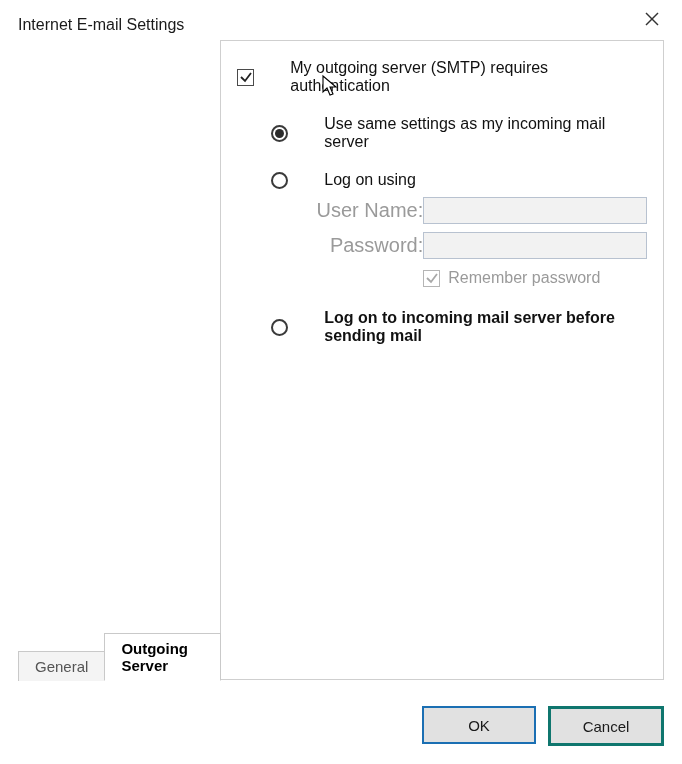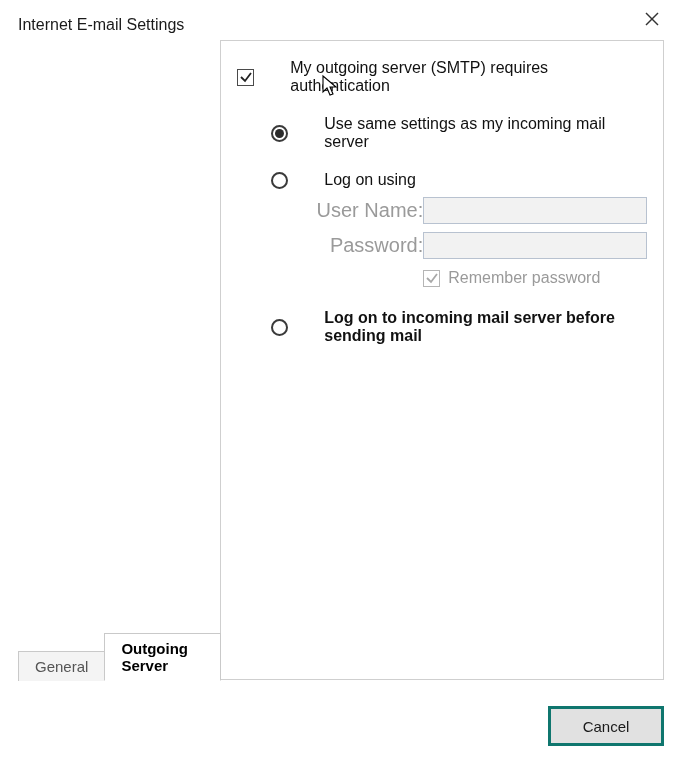--- a/index.html
+++ b/index.html
@@ -269,18 +269,21 @@
       <div class="row indent1 vspace-lg">
         <span class="radio"></span>
         <span class="label main">Log on to incoming mail server before sending mail</span>
       </div>
 
     </div>
 
   </div>
 
   <div class="footer">
+    <div class="btn primary">
+      <span>OK</span>
+    </div>
     <div class="btn">
       <span>Cancel</span>
     </div>
   </div>
 
 </div>
 
 </body></html>

